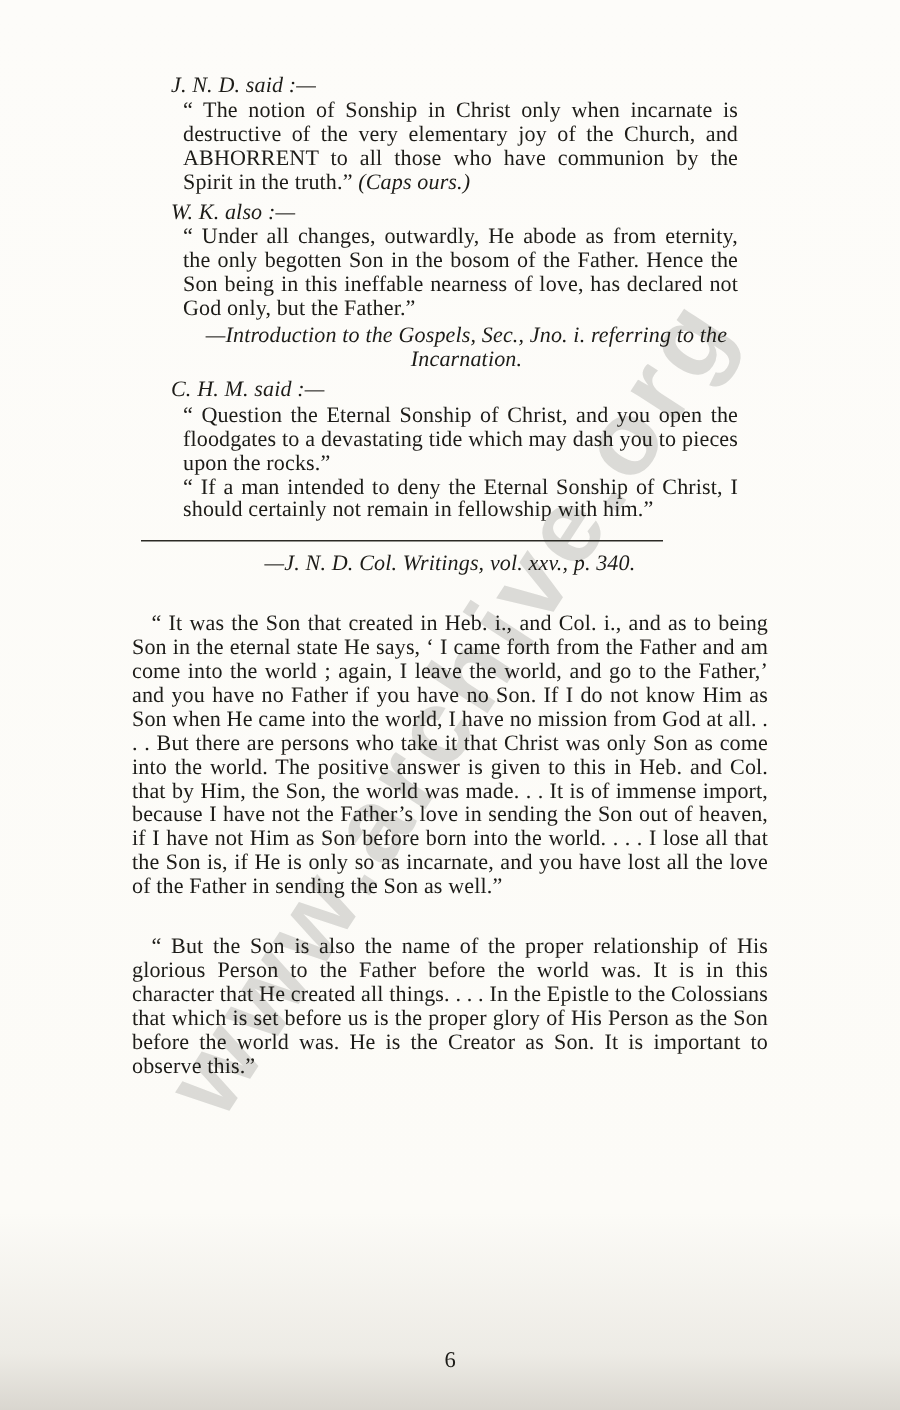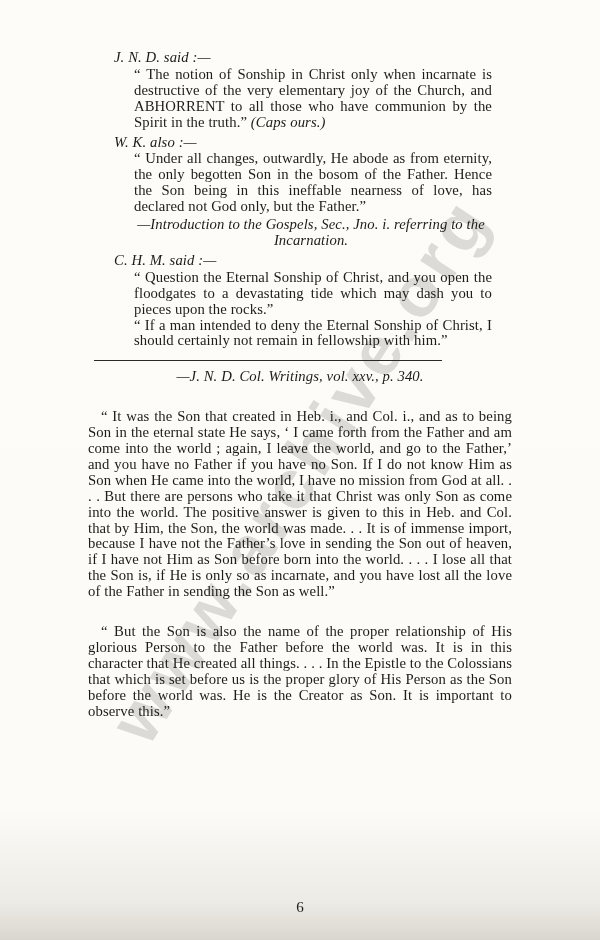--- a/index.html
+++ b/index.html
@@ -24,21 +24,21 @@
     white-space:nowrap;
     z-index:0;
     user-select:none;
   }
   .content {
     position:absolute; left:88px; top:46px; width:424px;
     z-index:1;
     font-size:14.7px; line-height:15.9px; letter-spacing:0.1px;
   }
   .attr { font-style:italic; margin:4px 0 1px 26px; }
-  .quote { margin-left:46px; margin-right:20px; text-align:justify; }
+  .quote { margin-left:34px; margin-right:20px; text-align:justify; }
   .citation { font-style:italic; text-align:center; margin:2px 20px 2px 42px; }
   .rule {
     border:none; border-top:1.6px solid #2b2a25;
     width:348px; margin:11px 0 8px 6px; height:0;
   }
   .cite-line { font-style:italic; text-align:center; margin:4px 0 6px 0; }
   .para { text-align:justify; text-indent:13px; margin-top:24px; }
   .note { font-style:italic; }
   .page-number {
     position:absolute; left:0; top:899px; width:600px;

